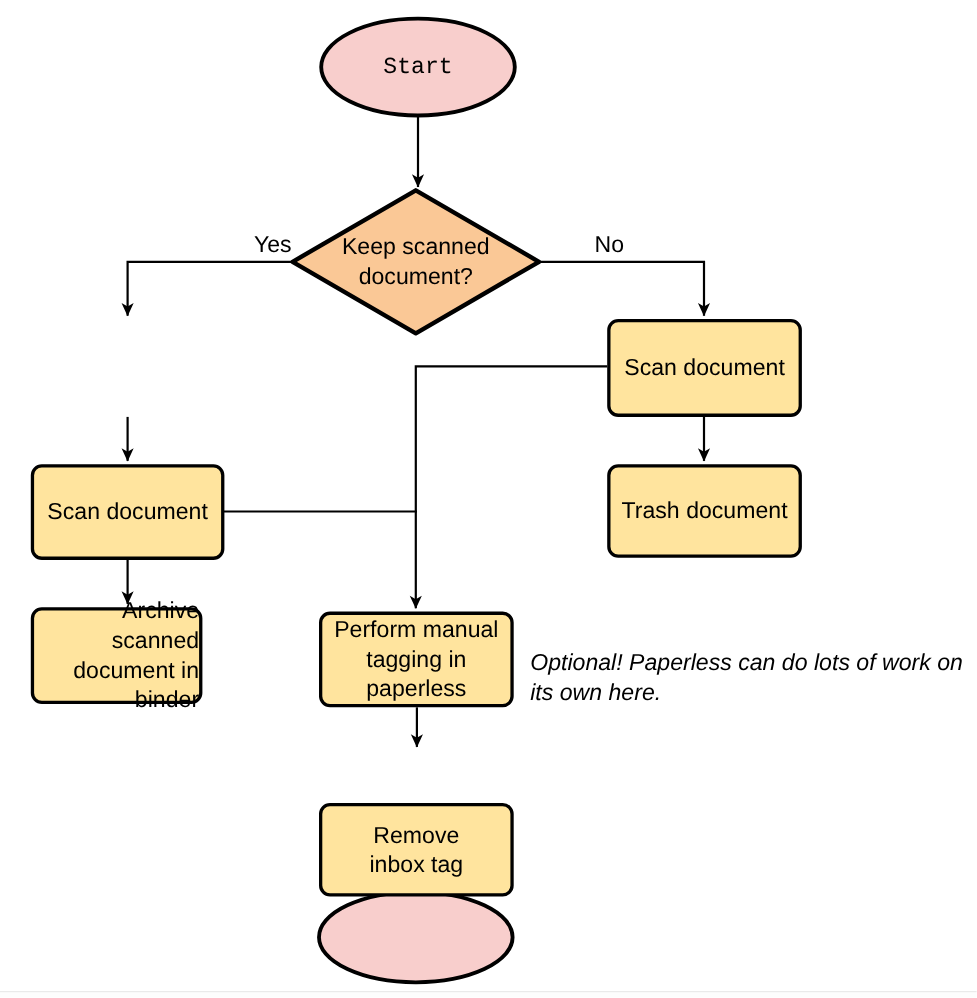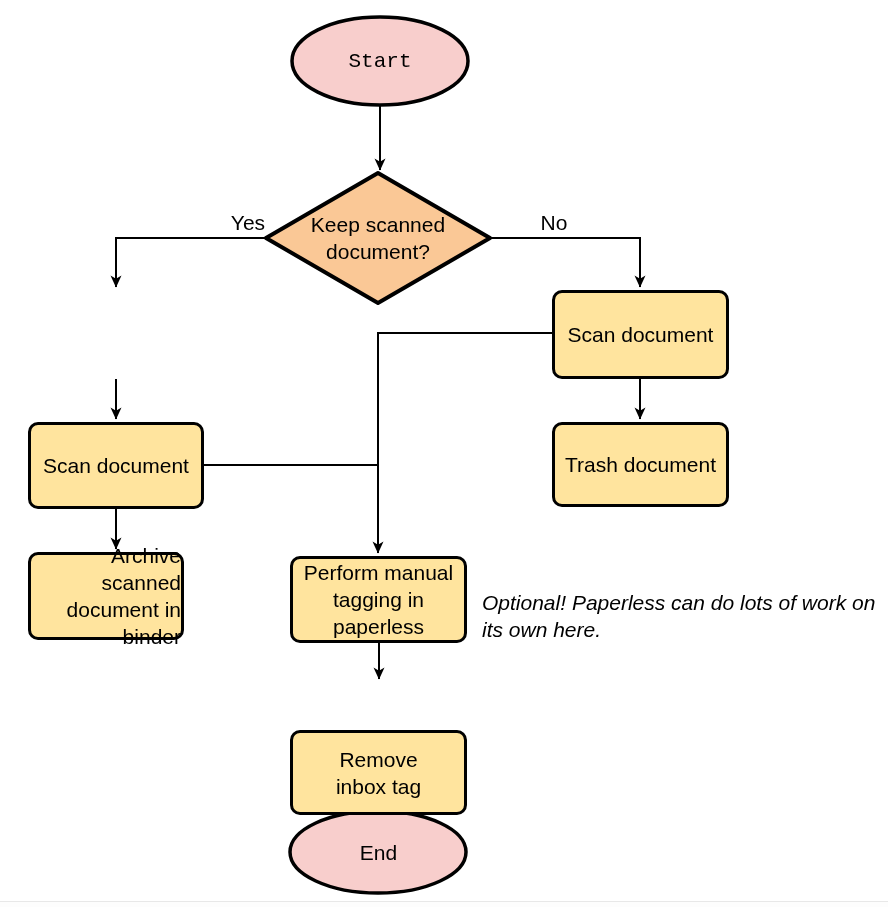--- a/index.html
+++ b/index.html
@@ -109,20 +109,19 @@
 
   <div class="process" style="left:290px;top:556px;width:177px;height:87px;">Perform manual
 tagging in
 paperless</div>
 
   <div class="process" style="left:552px;top:422px;width:177px;height:85px;">Trash document</div>
 
   <div class="process" style="left:290px;top:682px;width:177px;height:85px;margin-top:48px;">Remove
 inbox tag</div>
 
-  <div class="node-label" style="left:290px;top:812px;width:177px;height:81px;">End</div>
 
   <div class="note">Optional! Paperless can do lots of work on
 its own here.</div>
 
   <div class="page-divider"></div>
 
 </div>
 
 </body></html>

